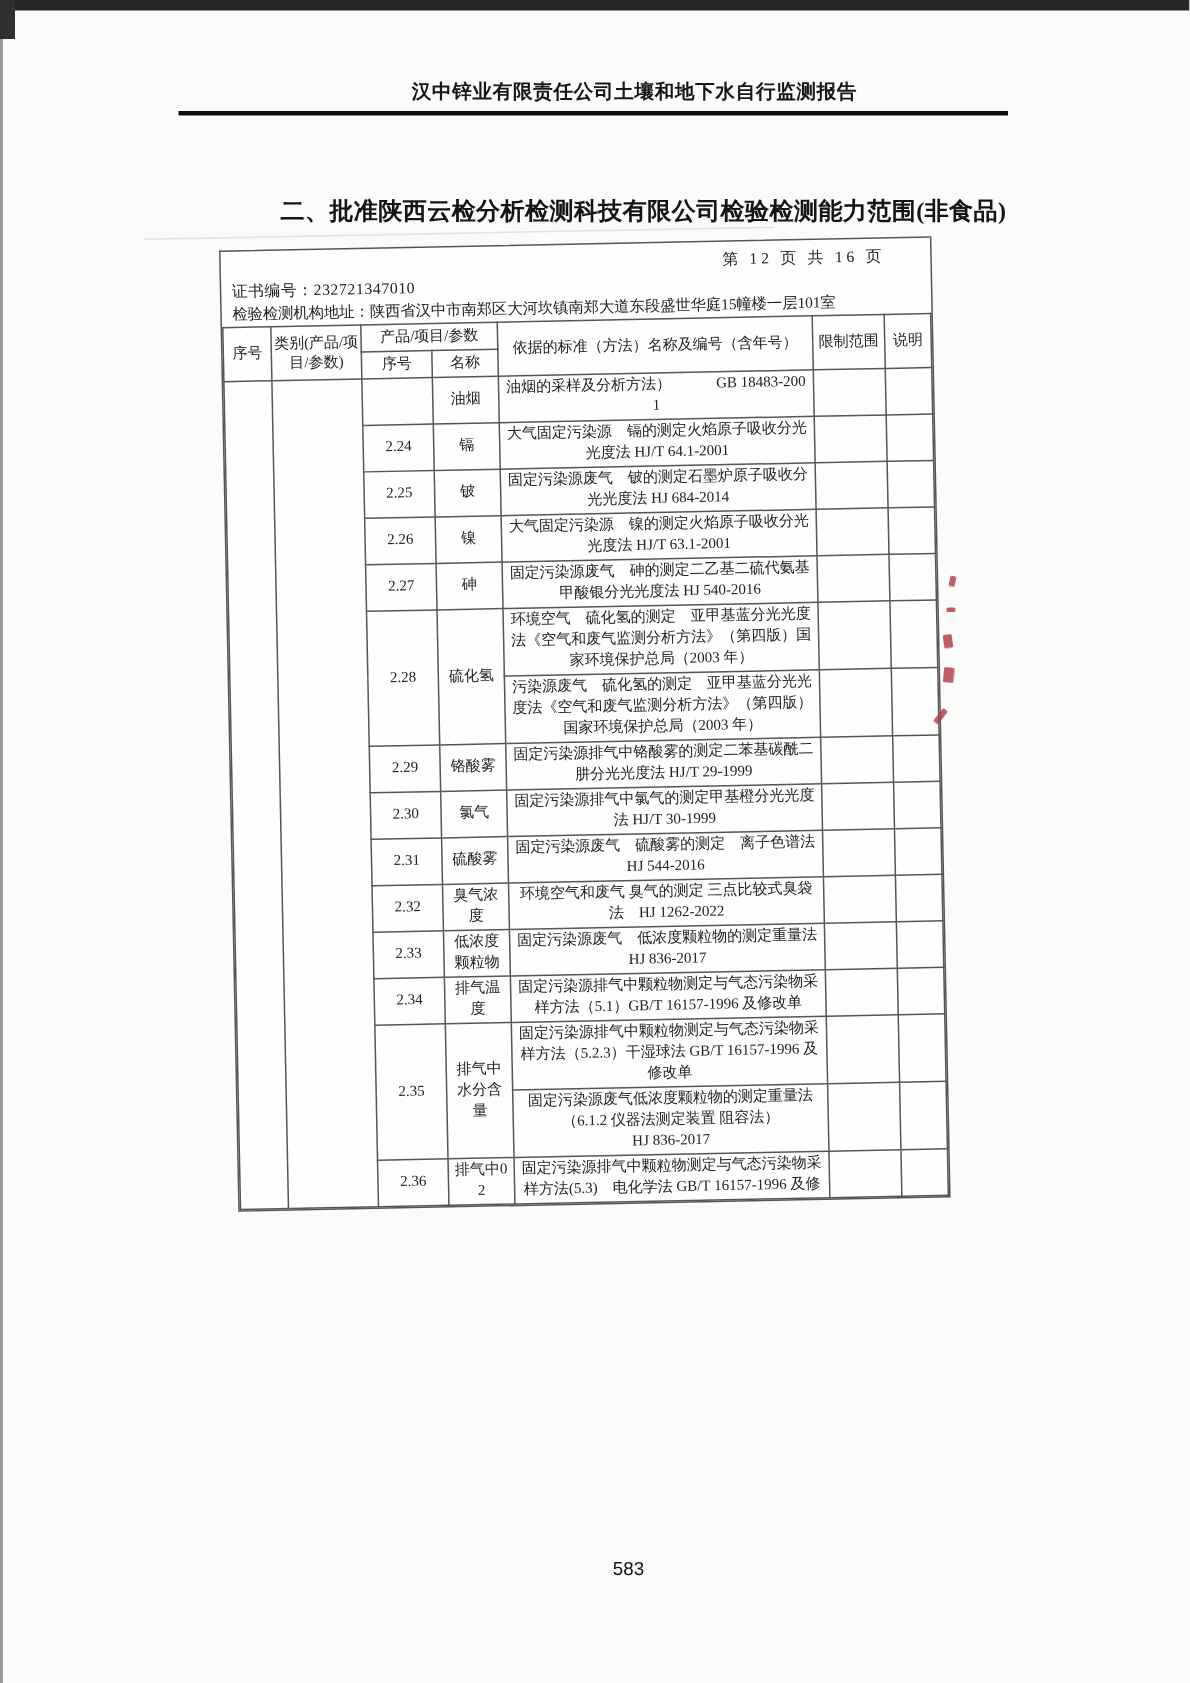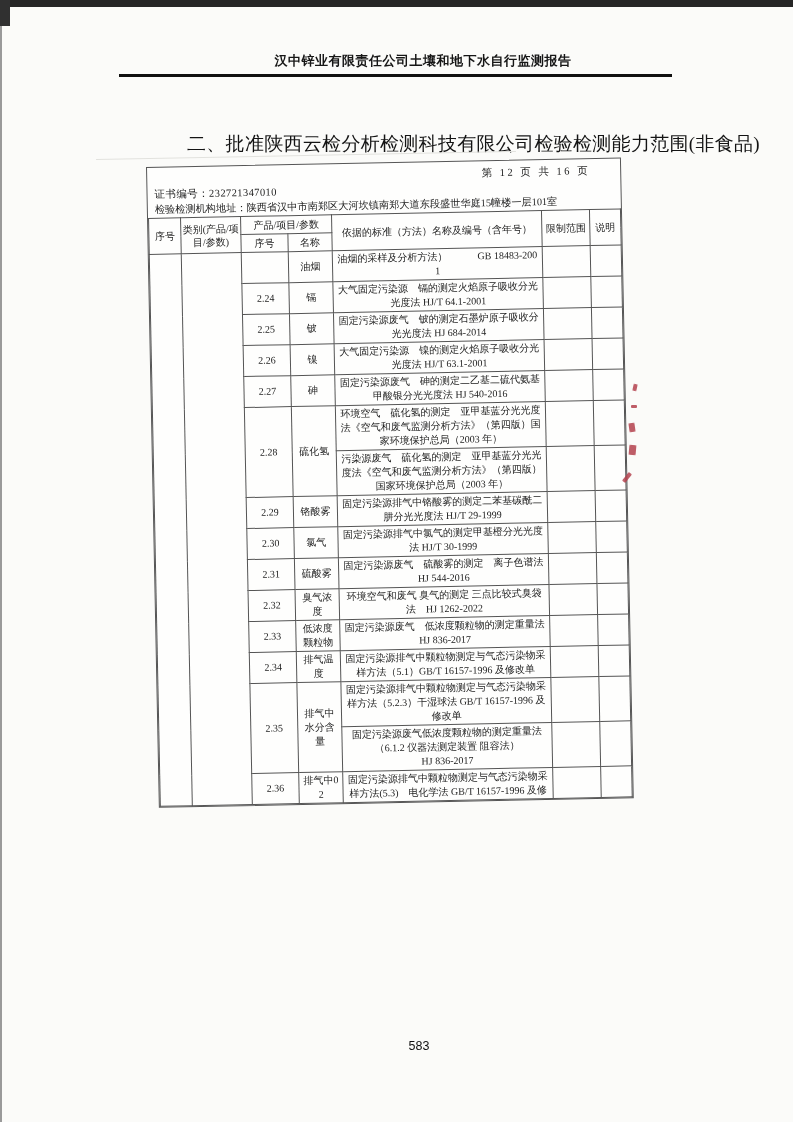--- a/index.html
+++ b/index.html
@@ -15,21 +15,21 @@
   .scan-corner{ position:absolute; top:0; left:0; width:10px; height:26px; background:#303030; }
 
   .doc-header {
     position:absolute; top:52px; left:50px; width:746px; text-align:center;
     font-size:13px; font-weight:bold; letter-spacing:.5px; color:#161616;
   }
   .header-rule { position:absolute; top:74px; left:119px; width:553px; height:2.5px; background:#101010; }
 
   .section-title {
     position:absolute; top:131px; left:187px;
-    font-size:19px; font-weight:normal; letter-spacing:.3px; color:#141414;
+    font-size:16px; font-weight:bold; letter-spacing:.3px; color:#141414;
   }
 
   .paper-edge { position:absolute; top:155px; left:96px; width:420px; height:1px;
     background:#e2e2de; transform:rotate(-1.1deg); }
 
   
   .cert-box {
     position:absolute; top:167px; left:146px; width:475px;
     background:#fefefd; border:1.4px solid #565656;
     transform:rotate(-1.15deg); transform-origin:0 0;

